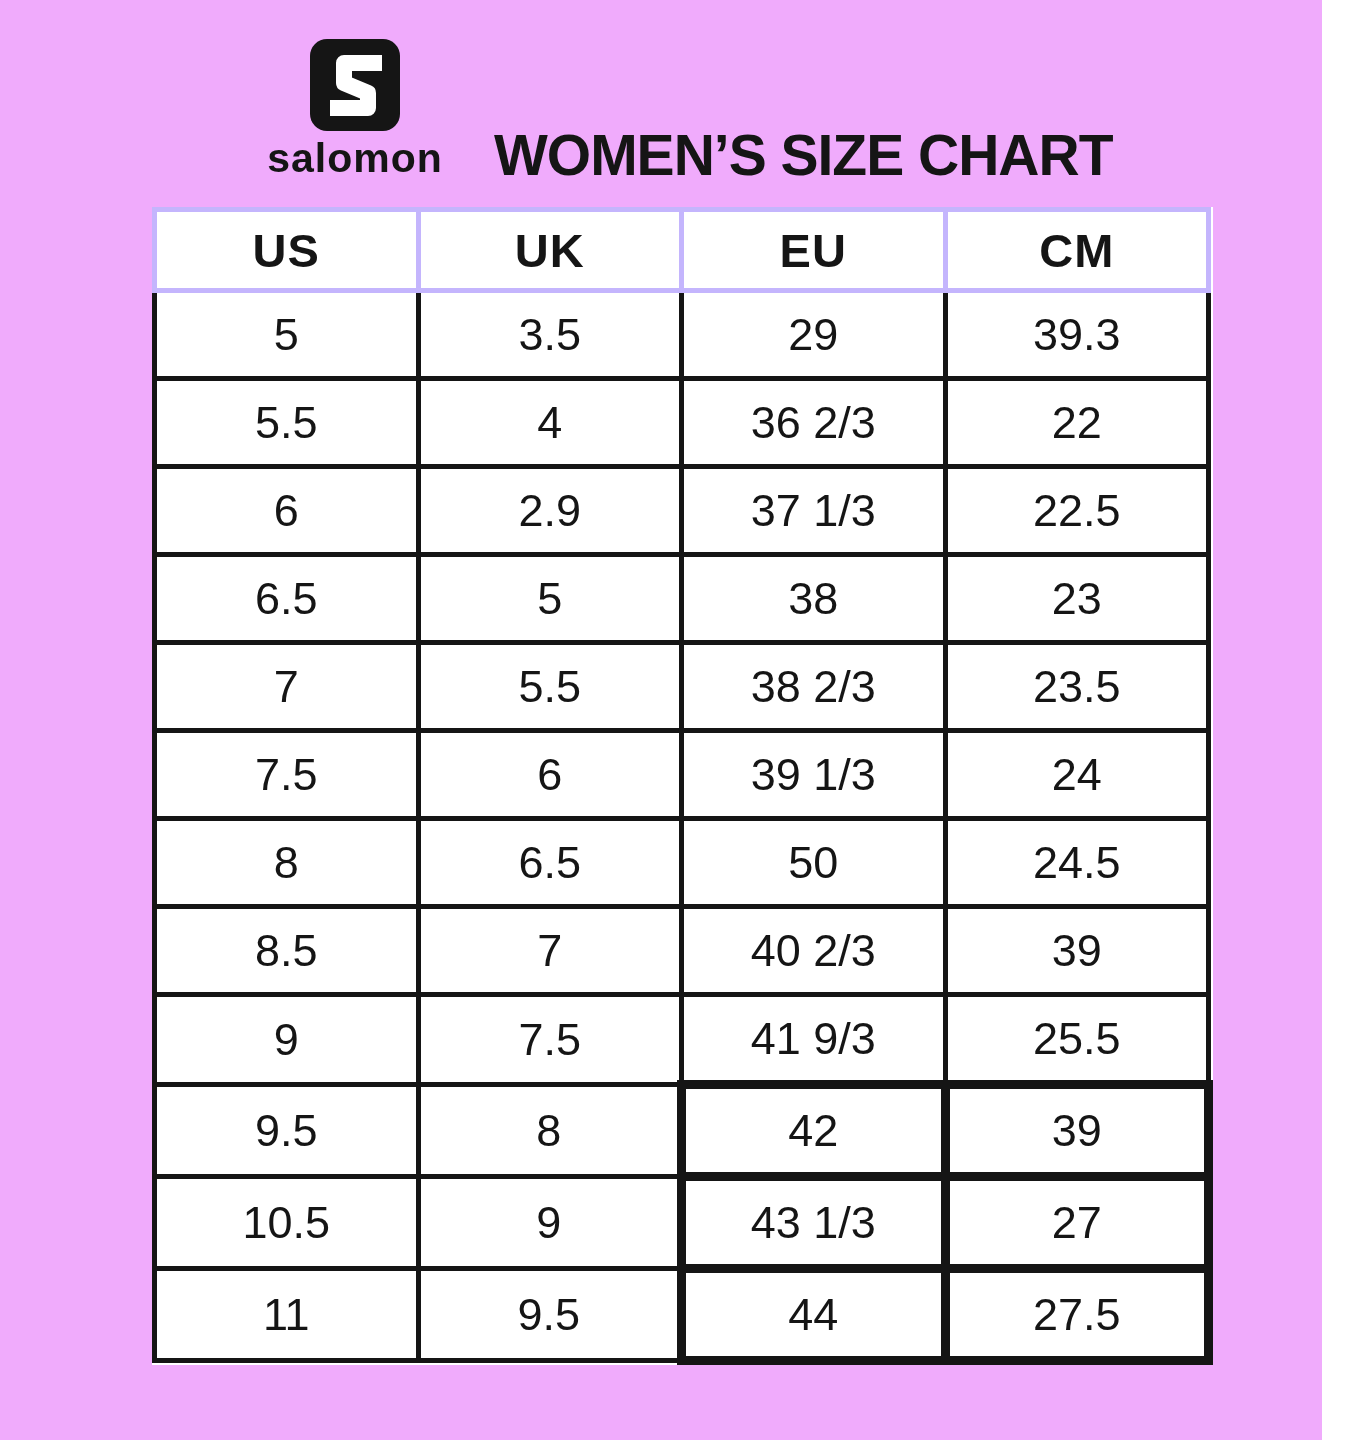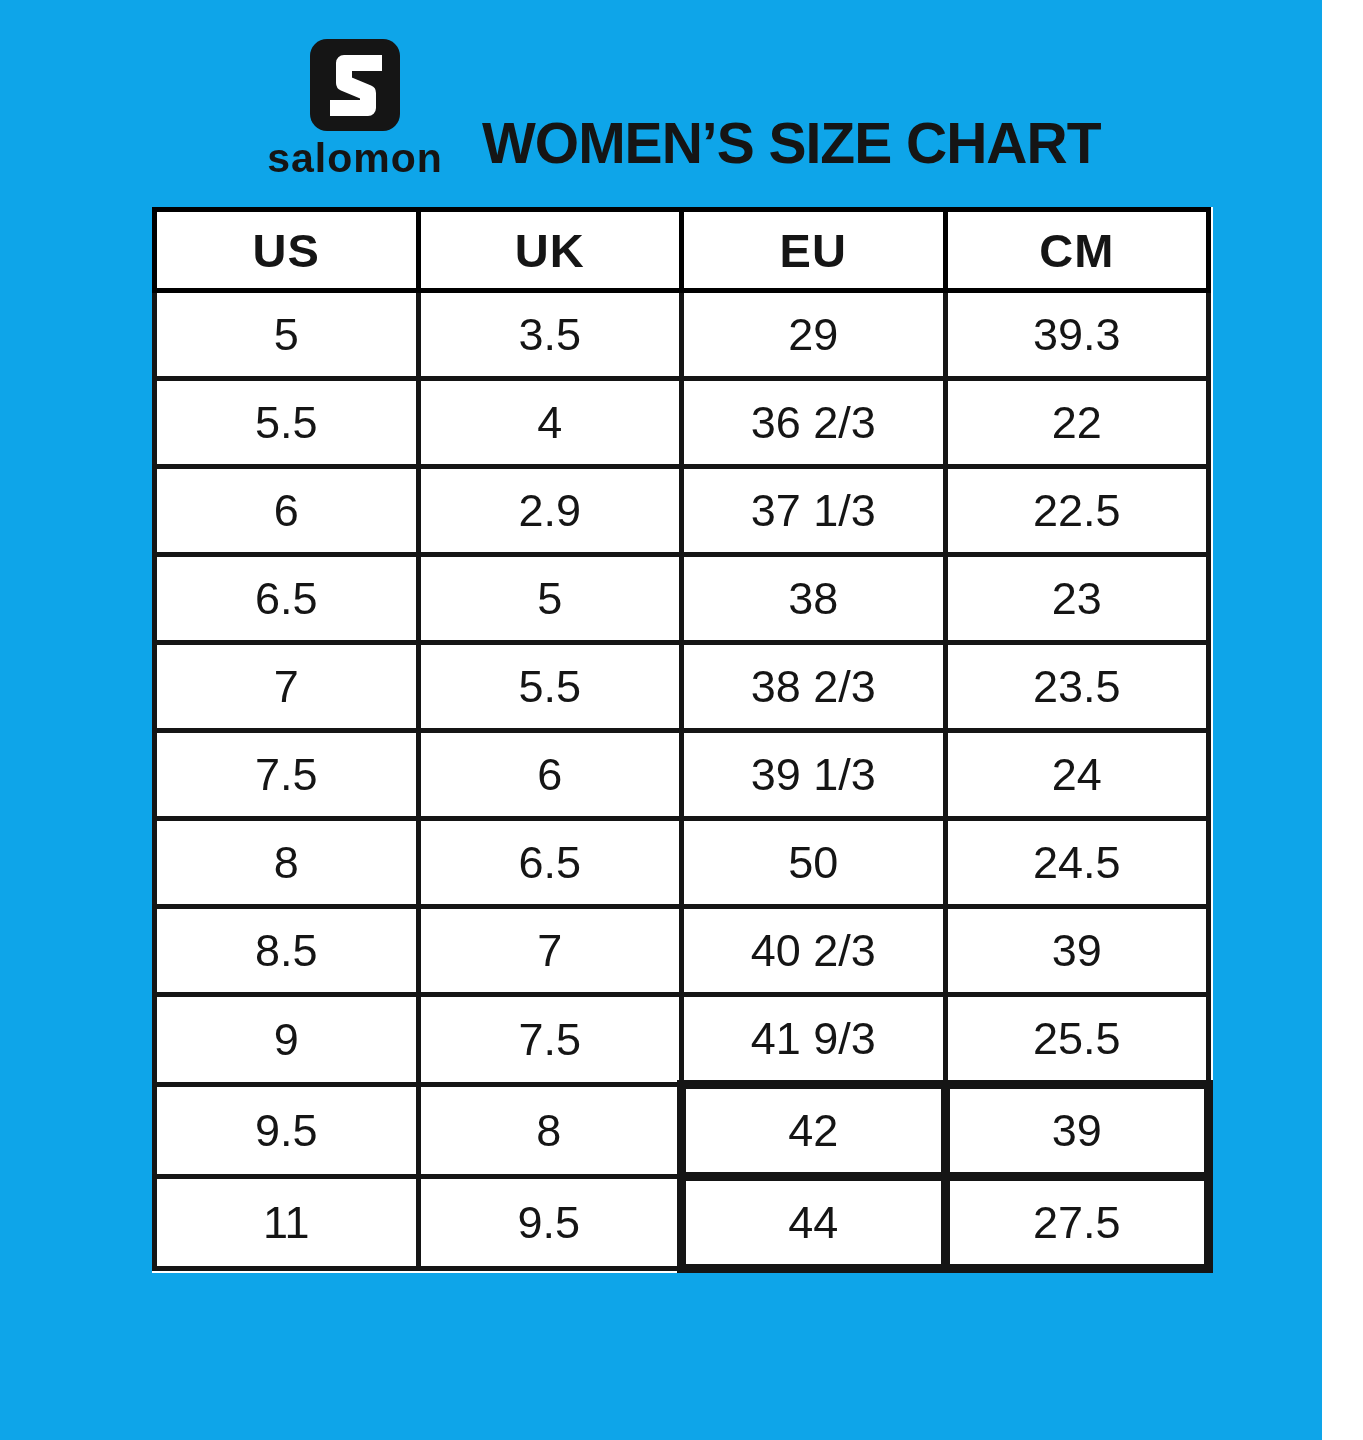--- a/index.html
+++ b/index.html
@@ -6,21 +6,21 @@
     margin: 0;
     padding: 0;
     background: #ffffff;
     font-family: "Liberation Sans", sans-serif;
     color: #151515;
   }
   .page {
     position: relative;
     width: 1322px;
     height: 1440px;
-    background: #0ea5e9;
+    background: #f0abfc;
     overflow: hidden;
   }
   .brand {
     position: absolute;
     left: 250px;
     top: 38px;
     width: 210px;
     text-align: center;
   }
   .logo-svg {
@@ -31,38 +31,38 @@
     font-weight: 700;
     letter-spacing: 1px;
     line-height: 1;
     margin-top: 2px;
     color: #151515;
   }
   .title {
     position: absolute;
     left: 478px;
     top: 106px;
-    margin: 4px;
+    margin: 16px;
     font-size: 57px;
     font-weight: 700;
     letter-spacing: -1px;
     white-space: nowrap;
     color: #151515;
   }
   table.size-table {
     position: absolute;
     left: 152px;
     top: 207px;
     width: 1061px;
     border-collapse: collapse;
     table-layout: fixed;
     background: #ffffff;
   }
   table.size-table th {
-    border: 5px solid #000000;
+    border: 5px solid #c4b5fd;
     height: 76px;
     font-size: 47px;
     font-weight: 700;
     text-align: center;
     vertical-align: middle;
     letter-spacing: 1px;
     padding: 0;
   }
   table.size-table td {
     border: 5px solid #151515;
@@ -156,20 +156,26 @@
           <td>41 9/3</td>
           <td>25.5</td>
         </tr>
         <tr>
           <td>9.5</td>
           <td>8</td>
           <td class="thick">42</td>
           <td class="thick">39</td>
         </tr>
         <tr>
+          <td>10.5</td>
+          <td>9</td>
+          <td class="thick">43 1/3</td>
+          <td class="thick">27</td>
+        </tr>
+        <tr>
           <td>11</td>
           <td>9.5</td>
           <td class="thick">44</td>
           <td class="thick">27.5</td>
         </tr>
       </tbody>
   </table>
 
 </div>
 

